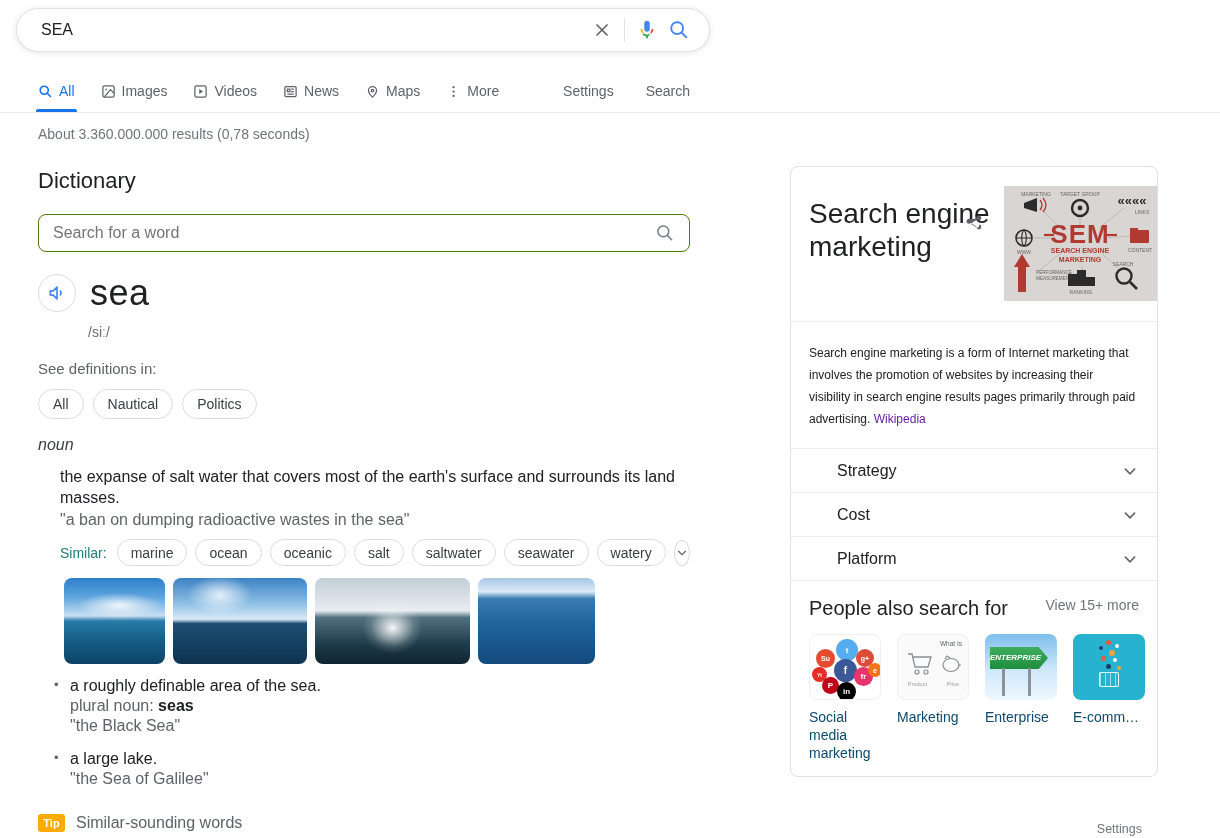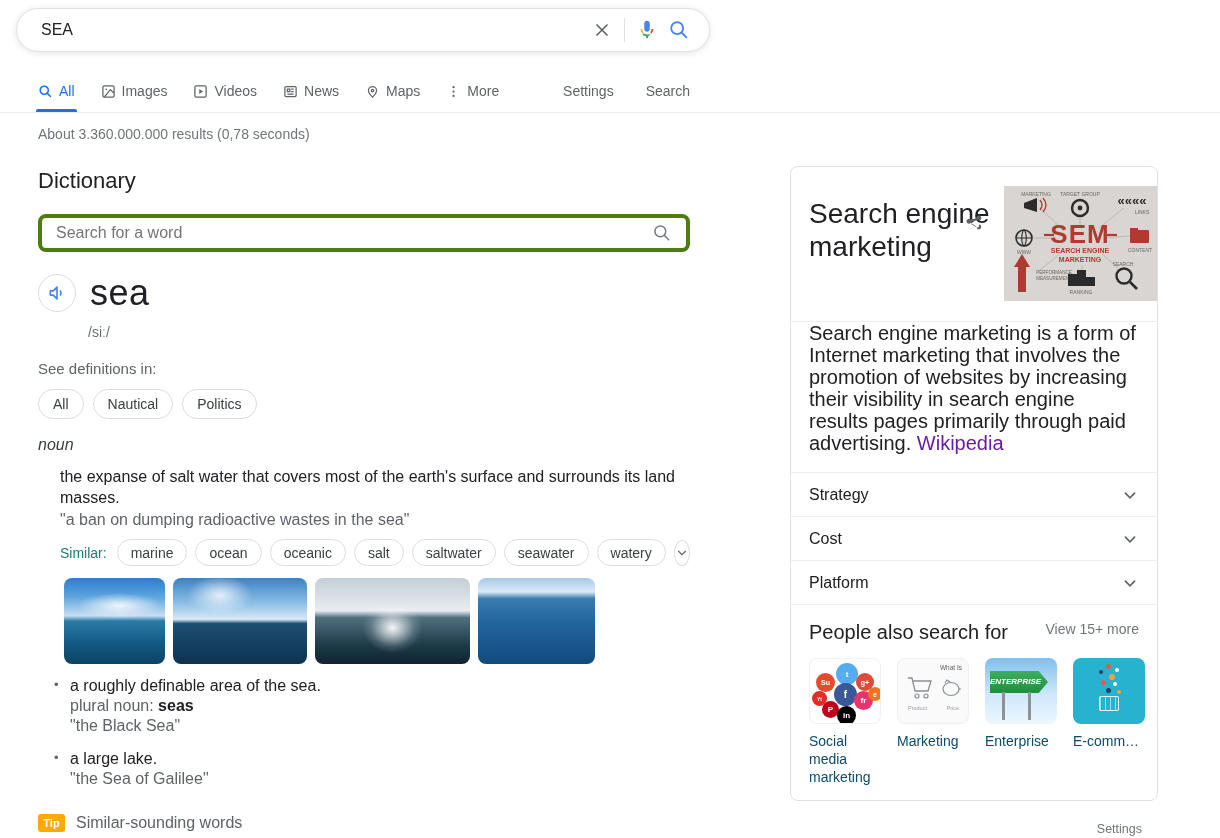--- a/index.html
+++ b/index.html
@@ -24,21 +24,21 @@
   .tab.active::after { content:""; position:absolute; left:-2px; right:-2px; bottom:0; height:3px;
     background:#1a73e8; border-radius:2px 2px 0 0; }
   .tabs-right { margin-left:auto; display:flex; gap:32px; }
   .tabs-right .tab { color:#5f6368; }
 
   .stats { position:absolute; left:38px; top:126px; font-size:14px; color:#70757a; }
 
   
   .dict { position:absolute; left:38px; top:168px; width:652px; }
   .dict-heading { font-size:22px; font-weight:400; color:#202124; }
-  .dict-search { margin-top:20px; height:38px; border:4px solid #4d7c0f; border-radius:8px;
+  .dict-search { margin-top:20px; height:38px; border:1px solid #4d7c0f; border-radius:8px;
     display:flex; align-items:center; padding:0 14px; }
   .dict-search input { flex:1; border:none; outline:none; font-size:16px; color:#202124;
     font-family:"Liberation Sans", sans-serif; }
   .word-row { margin-top:20px; display:flex; align-items:center; }
   .speaker-btn { width:38px; height:38px; border:1px solid #dadce0; border-radius:50%;
     display:flex; align-items:center; justify-content:center; cursor:pointer; background:#fff; }
   .word { font-size:36px; color:#202124; margin-left:14px; letter-spacing:.5px; }
   .pron { margin-top:10px; padding-left:50px; font-size:14px; color:#696f76; }
   .seedefs { margin-top:20px; font-size:15px; color:#5f6368; }
   .chip-row { margin-top:12px; display:flex; gap:9px; }
@@ -80,26 +80,26 @@
   .tip-title { font-size:16px; color:#5f6368; }
 
   
   .kp { position:absolute; left:790px; top:166px; width:368px; border:1px solid #dfe1e5;
     border-radius:8px; background:#fff; }
   .kp-header { position:relative; height:154px; }
   .kp-title { position:absolute; left:18px; top:30px; width:190px; font-size:28px;
     line-height:33px; font-weight:400; color:#202124; }
   .kp-share { position:absolute; left:173px; top:44px; width:24px; height:24px; cursor:pointer; }
   .kp-img { position:absolute; right:0; top:19px; width:153px; height:115px; cursor:pointer; }
-  .kp-desc { border-top:1px solid #eceef1; padding:0 20px 18px 18px; font-size:20px;
+  .kp-desc { border-top:1px solid #eceef1; padding:20px 20px 18px 18px; font-size:12px;
     line-height:22px; color:#202124; }
   .kp-desc a { color:#681da8; text-decoration:none; cursor:pointer; }
   .kp-section { height:44px; border-top:1px solid #eceef1; display:flex; align-items:center;
     justify-content:space-between; padding:0 16px 0 18px; cursor:pointer; }
-  .kp-section span { font-size:16px; color:#202124; }
+  .kp-section span { font-size:16px; color:#202124;margin-left:28px; }
   .pasf { border-top:1px solid #eceef1; padding:16px 18px 14px; }
   .pasf-head { display:flex; justify-content:space-between; align-items:flex-start; }
   .pasf-title { font-size:20px; color:#202124; font-weight:400; }
   .pasf-more { font-size:14px; color:#70757a; cursor:pointer; padding-bottom:2px; }
   .pasf-items { display:flex; gap:16px; margin-top:14px; align-items:flex-start; }
   .pasf-item { width:72px; cursor:pointer; }
   .thumb { position:relative; width:72px; height:66px; border-radius:8px; overflow:hidden; }
   .pasf-label { margin-top:8px; font-size:14px; line-height:18px; color:#0c4a6e; }
   .kp-feedback { position:absolute; left:790px; top:822px; width:352px; text-align:right;
     font-size:12.5px; color:#70757a; cursor:pointer; }

